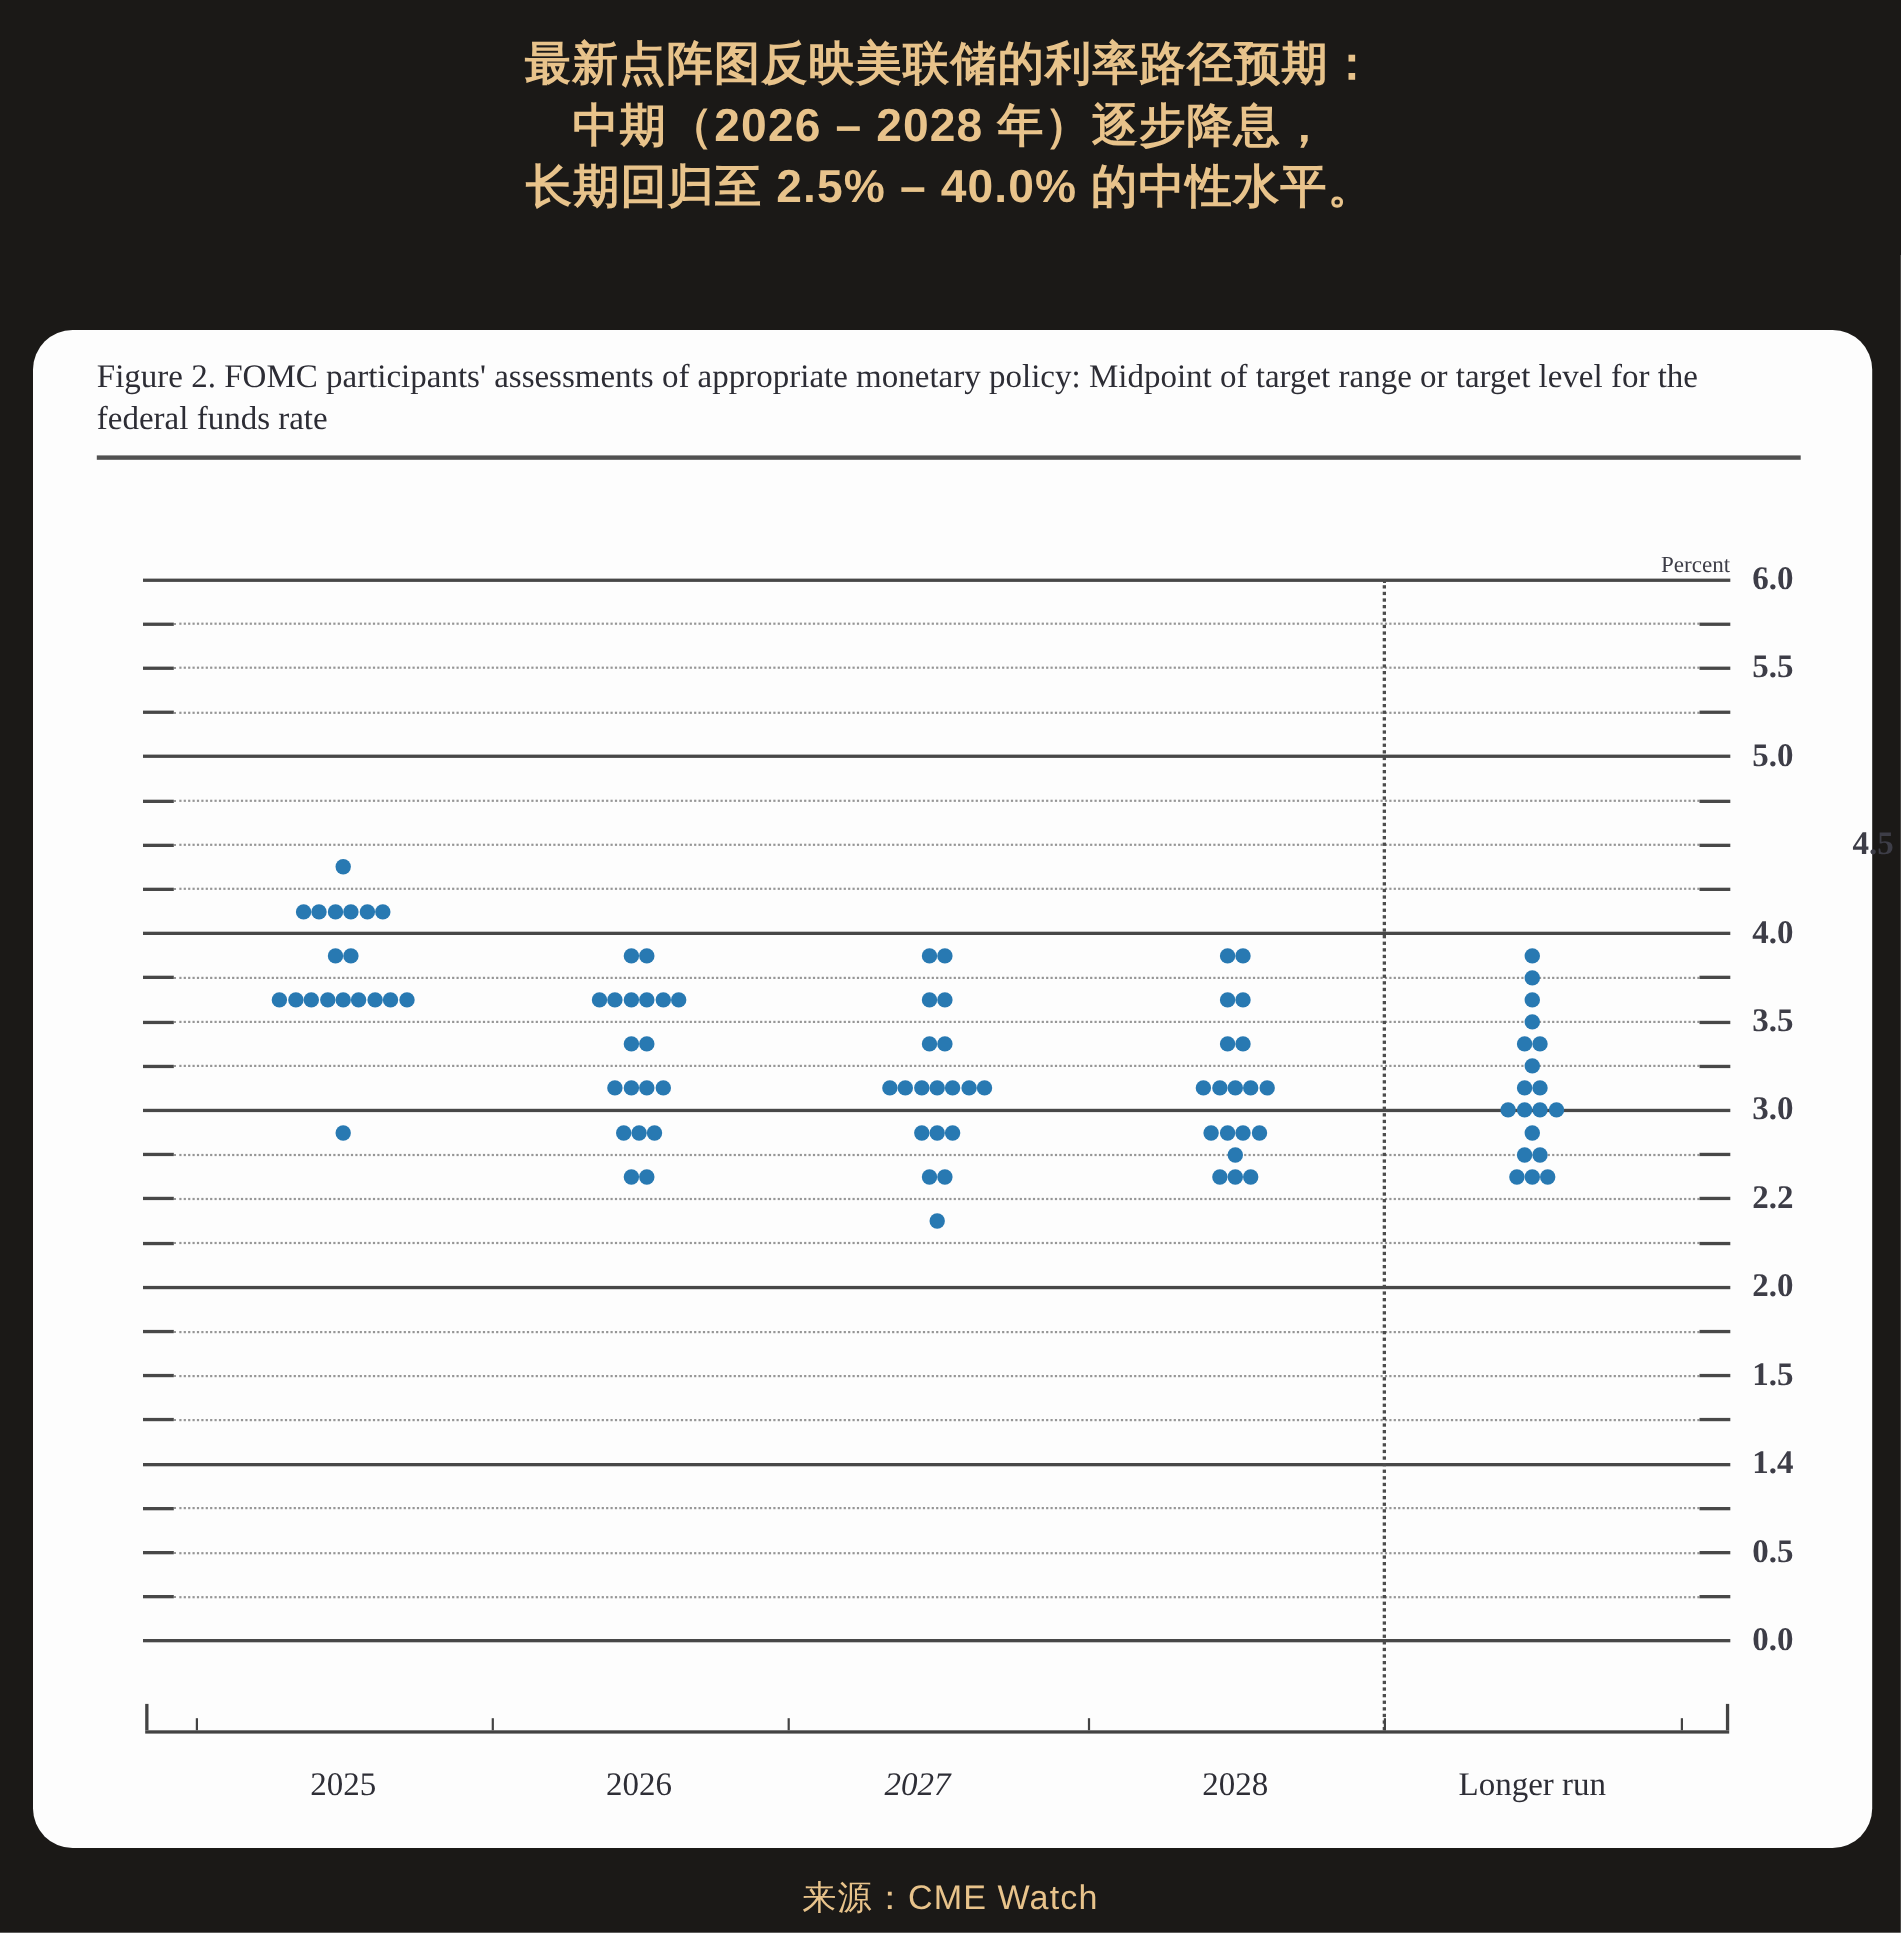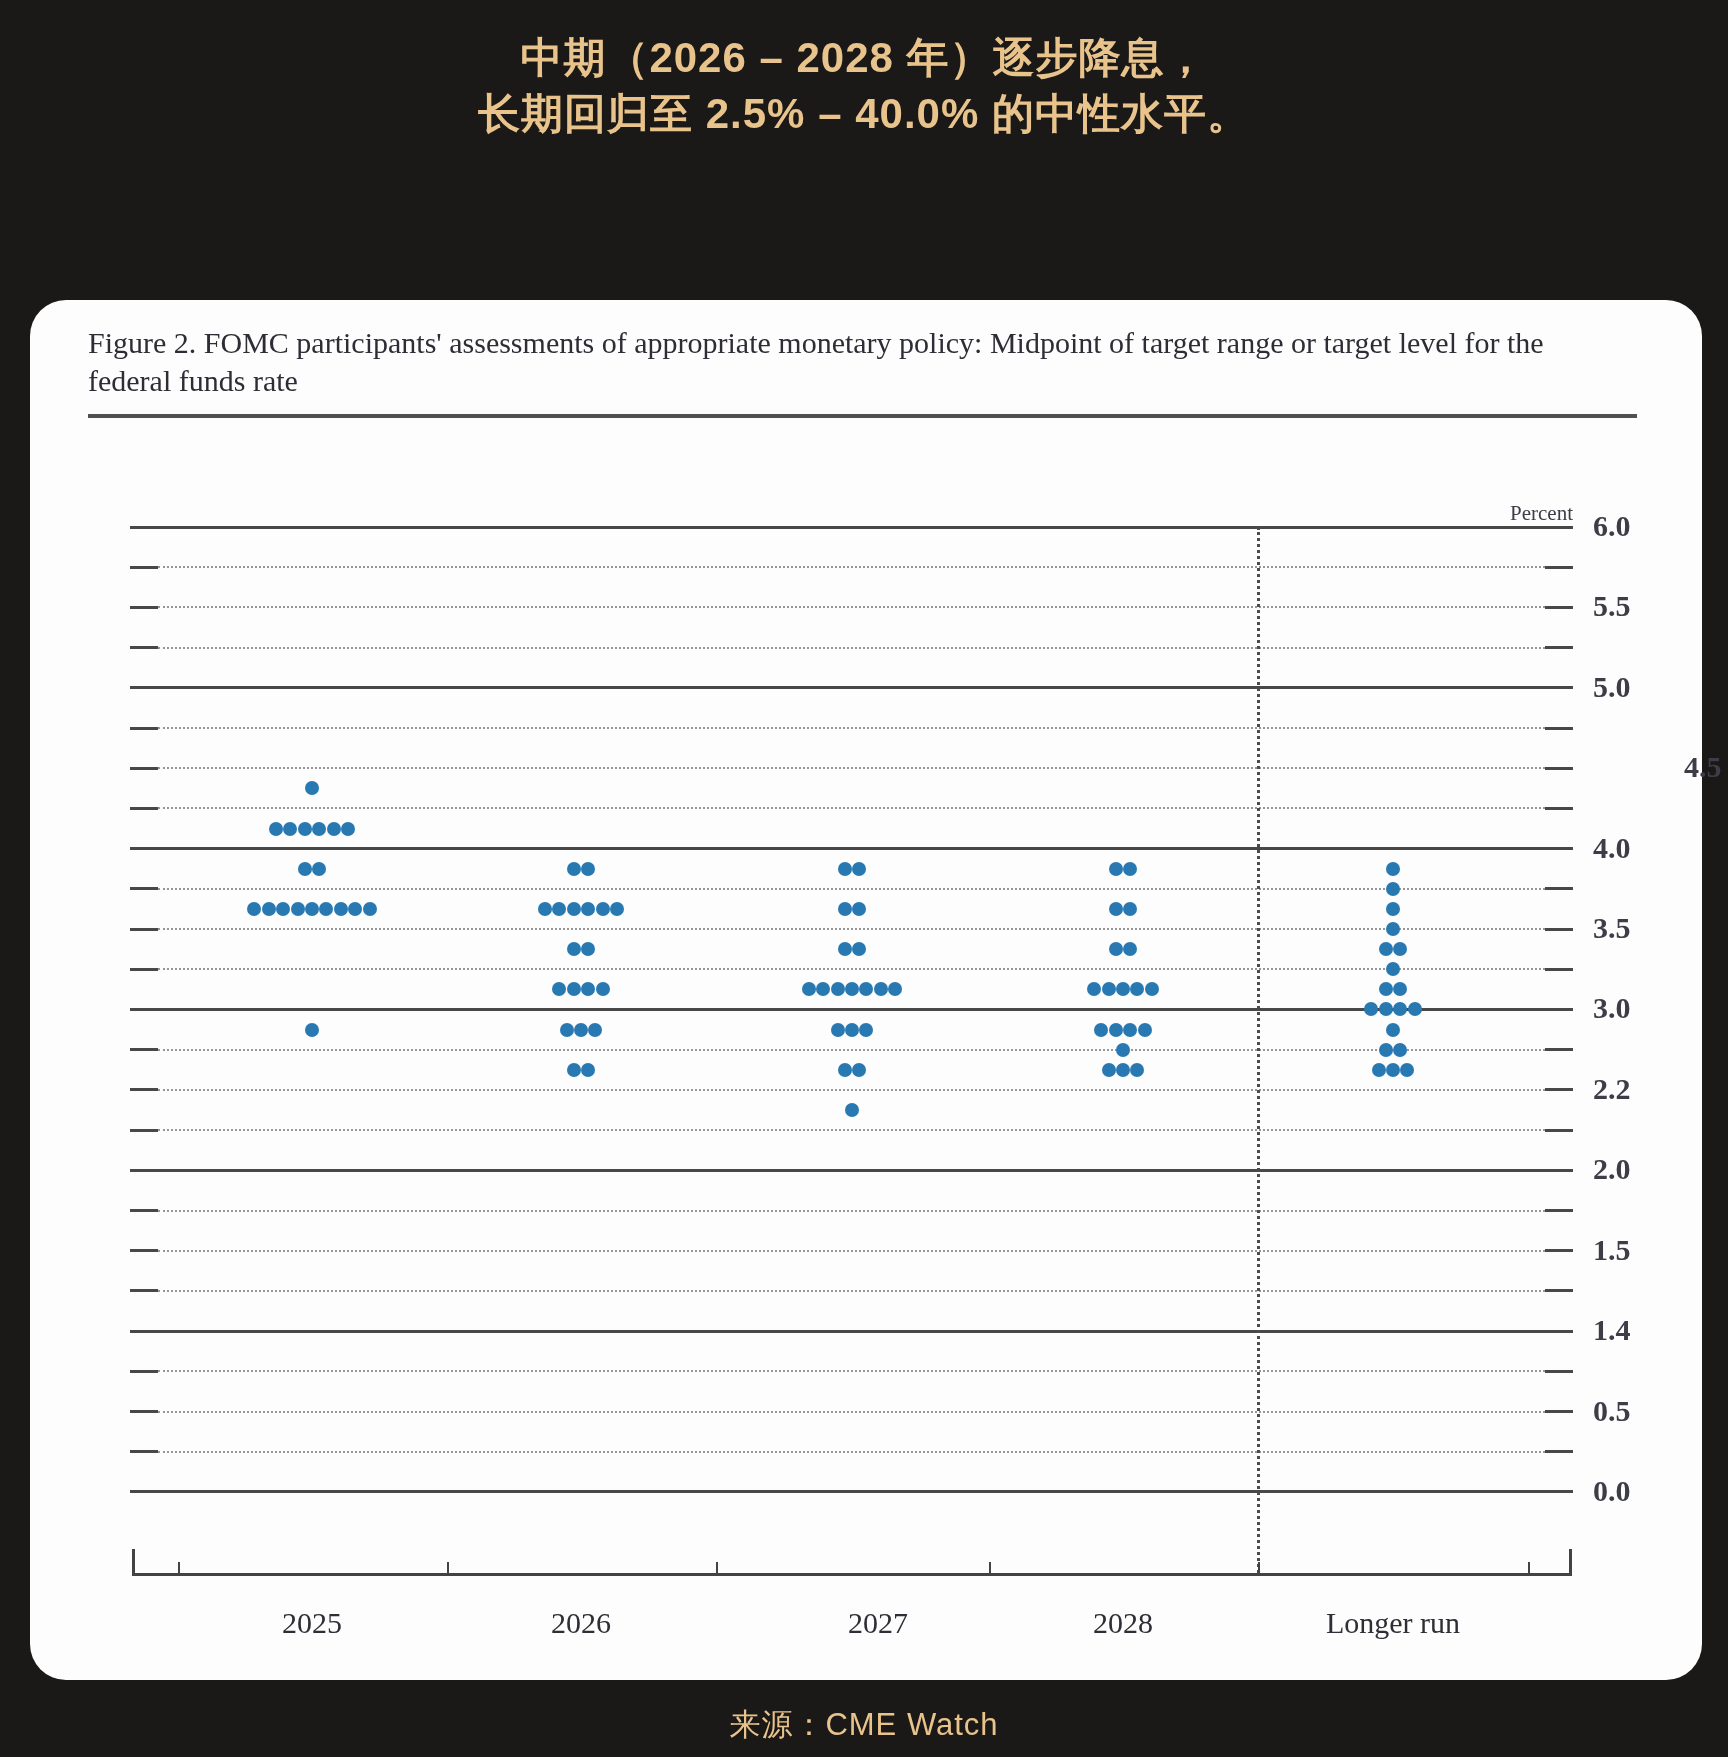--- a/index.html
+++ b/index.html
@@ -49,20 +49,21 @@
   }
   .source-line{
     position:absolute;top:1704px;left:0;width:1728px;text-align:center;
     font-size:31px;color:#e8c38b;letter-spacing:1px;
   }
 </style>
 </head>
 <body>
 
 <div class="title-block">
+  <div>最新点阵图反映美联储的利率路径预期：</div>
   <div>中期（2026 – 2028 年）逐步降息，</div>
   <div>长期回归至 2.5% – 40.0% 的中性水平。</div>
 </div>
 
 <div class="card">
   <div class="caption">Figure 2. FOMC participants' assessments of appropriate monetary policy: Midpoint of target range or target level for the federal funds rate</div>
   <div class="caption-rule"></div>
   <div class="plot" id="plot">
     <div class="percent-label">Percent</div>
   <div class="grid-solid" style="left: 100px; top: 225.5px; width: 1443px;"></div>
@@ -144,21 +145,21 @@
       <div class="axis-line" style="left: 102px; top: 1249px; width: 3px; height: 24px;"></div>
       <div class="axis-line" style="left: 1539px; top: 1249px; width: 3px; height: 24px;"></div>
       <div class="axis-line" style="left: 148px; top: 1262px; width: 2px; height: 11px;"></div>
       <div class="axis-line" style="left: 417px; top: 1262px; width: 2px; height: 11px;"></div>
       <div class="axis-line" style="left: 686px; top: 1262px; width: 2px; height: 11px;"></div>
       <div class="axis-line" style="left: 959px; top: 1262px; width: 2px; height: 11px;"></div>
       <div class="axis-line" style="left: 1228px; top: 1262px; width: 2px; height: 11px;"></div>
       <div class="axis-line" style="left: 1498px; top: 1262px; width: 2px; height: 11px;"></div>
       <div class="yearlab" style="left: 162px; top: 1306px;">2025</div>
       <div class="yearlab" style="left: 431px; top: 1306px;">2026</div>
-      <div class="yearlab" style="left: 728px; top: 1306px;">2027</div>
+      <div class="yearlab" style="left: 684px; top: 1306px; font-style: italic;">2027</div>
       <div class="yearlab" style="left: 973px; top: 1306px;">2028</div>
       <div class="yearlab" style="left: 1243px; top: 1306px;">Longer run</div>
       <div class="dot" style="left: 275px; top: 481.349px; background: rgb(40, 121, 178);"></div>
       <div class="dot" style="left: 239px; top: 521.556px; background: rgb(40, 121, 178);"></div>
       <div class="dot" style="left: 253.4px; top: 521.556px; background: rgb(40, 121, 178);"></div>
       <div class="dot" style="left: 267.8px; top: 521.556px; background: rgb(40, 121, 178);"></div>
       <div class="dot" style="left: 282.2px; top: 521.556px; background: rgb(40, 121, 178);"></div>
       <div class="dot" style="left: 296.6px; top: 521.556px; background: rgb(40, 121, 178);"></div>
       <div class="dot" style="left: 311px; top: 521.556px; background: rgb(40, 121, 178);"></div>
       <div class="dot" style="left: 267.8px; top: 561.764px; background: rgb(40, 121, 178);"></div>

